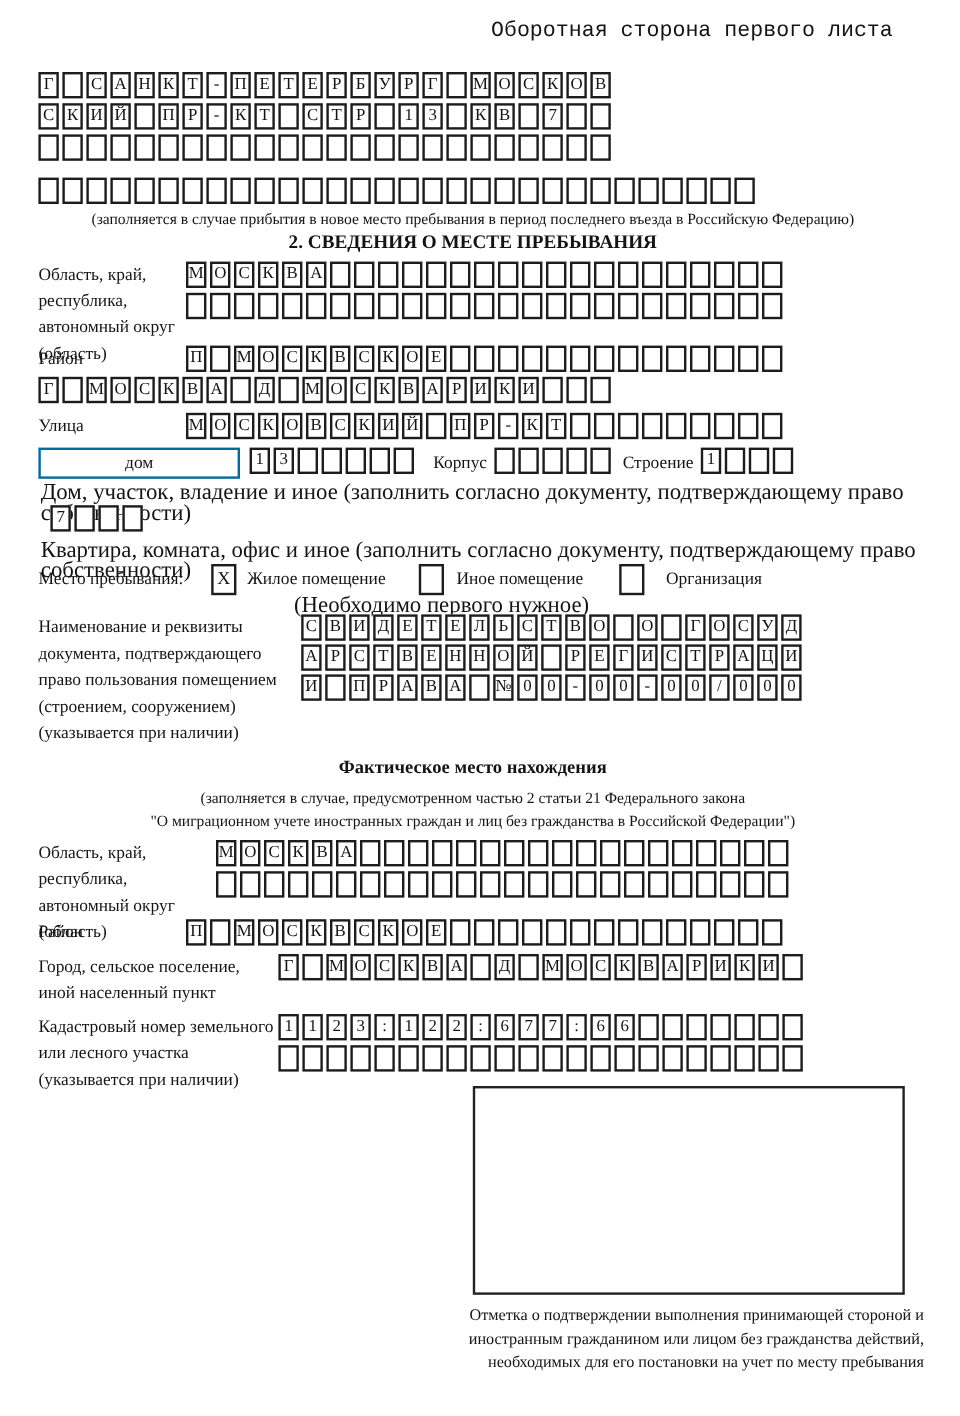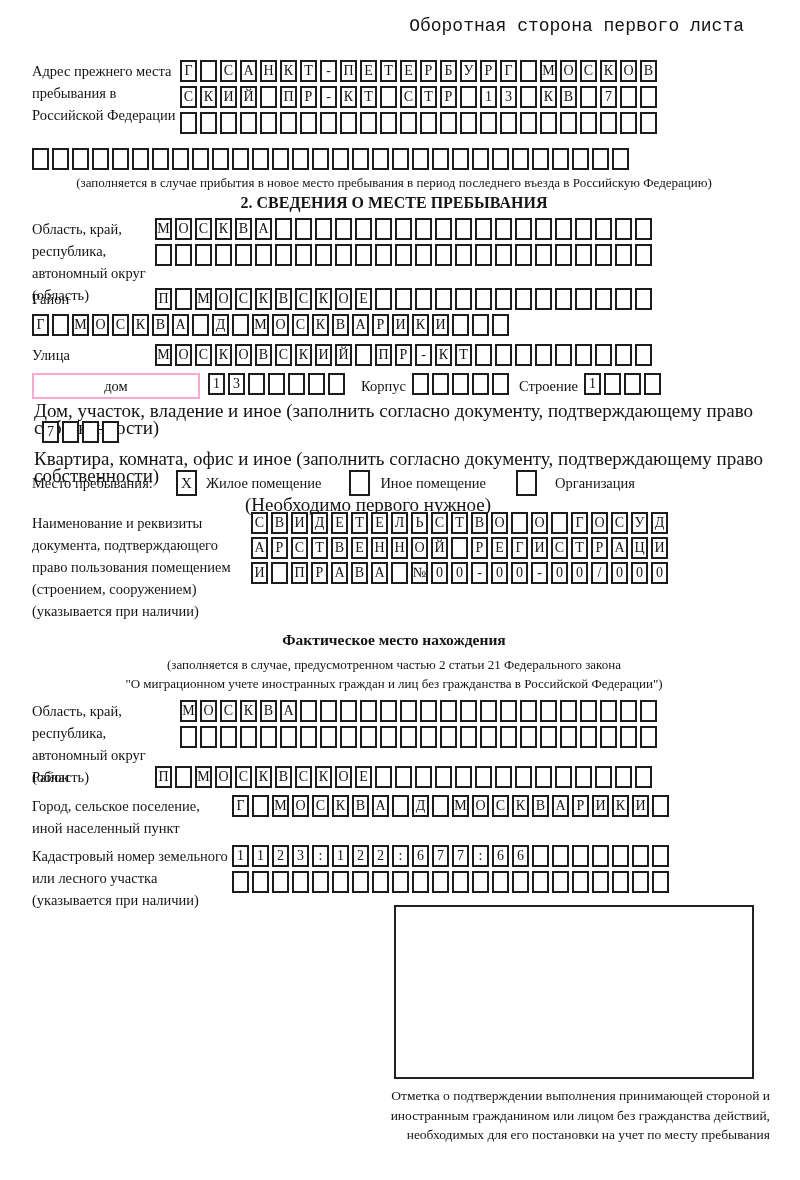--- a/index.html
+++ b/index.html
@@ -17,21 +17,21 @@
   .w148 { width:148px; }
   .w200 { width:200px; }
   .w219 { width:219px; }
 
   .cellcol { display:flex; flex-direction:column; gap:4px; flex:none; }
   .doccol  { display:flex; flex-direction:column; gap:3px; flex:none; }
   .cells { display:flex; gap:3px; flex:none; }
   .cell { flex:none; width:17px; height:22px; border:2px solid #1c1c1c; background:#fff;
           font-size:14px; line-height:18px; text-align:center; font-weight:normal; }
 
-  .labelbox { flex:none; height:26px; border:2px solid #f9a8d4; text-align:center;
+  .labelbox { flex:none; height:26px; border:2px solid #0369a1; text-align:center;
               font-size:14.5px; line-height:22px; }
   .inlbl { flex:none; font-size:14.5px; line-height:26px; }
 
   .cb { flex:none; width:21px; height:26px; border:2px solid #1c1c1c; text-align:center;
         font-size:15px; line-height:22px; }
 
   .note { font-size:13px; line-height:17px; }
   .noteL { position:absolute; left:34px; font-size:19px; line-height:17px; }
 
   .h2 { font-size:16px; font-weight:bold; }
@@ -43,21 +43,20 @@
              font-size:13.5px; line-height:19.5px; }
 </style>
 </head>
 <body>
 
 <div class="page">
 
   <div class="hdr">Оборотная сторона первого листа</div>
 
   <div class="blk" style="top:60px">
-    <div class="flabel w148">Адрес прежнего места пребывания в Российской Федерации</div>
     <div class="cellcol">
       <div class="cells">
           <div class="cell">Г</div>
           <div class="cell"></div>
           <div class="cell">С</div>
           <div class="cell">А</div>
           <div class="cell">Н</div>
           <div class="cell">К</div>
           <div class="cell">Т</div>
           <div class="cell">-</div>

